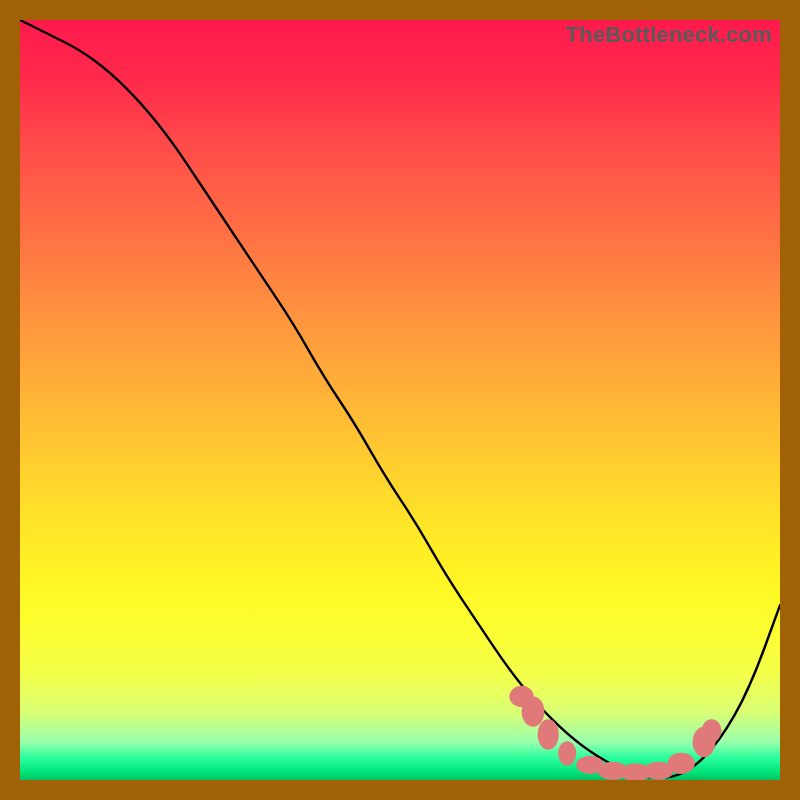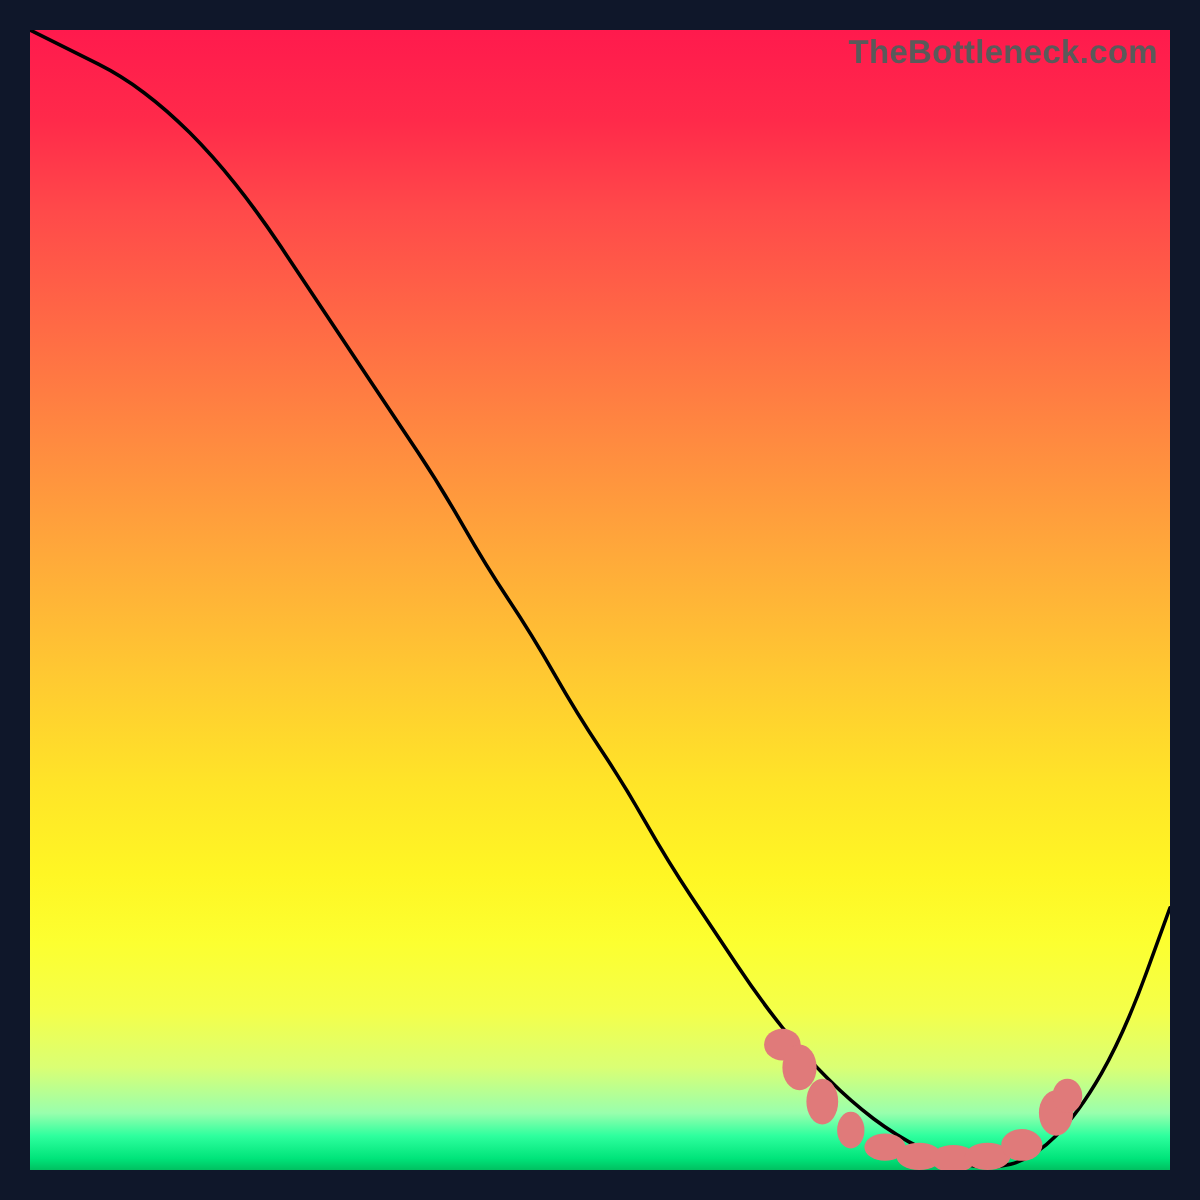--- a/index.html
+++ b/index.html
@@ -1,21 +1,21 @@
 <!DOCTYPE html>
 <html><head>
 <meta charset="utf-8">
 <style>
   * { margin: 0; padding: 0; box-sizing: border-box; }
   html, body { width: 800px; height: 800px; overflow: hidden; background: #000; }
   .frame {
     position: relative;
     width: 800px;
     height: 800px;
-    background: #0f172a;
+    background: #a16207;
   }
   .plot {
     position: absolute;
     left: 20px;
     top: 20px;
     width: 760px;
     height: 760px;
     background: linear-gradient(to bottom,
       #ff1a4d 0%,
       #ff2a4a 8%,

